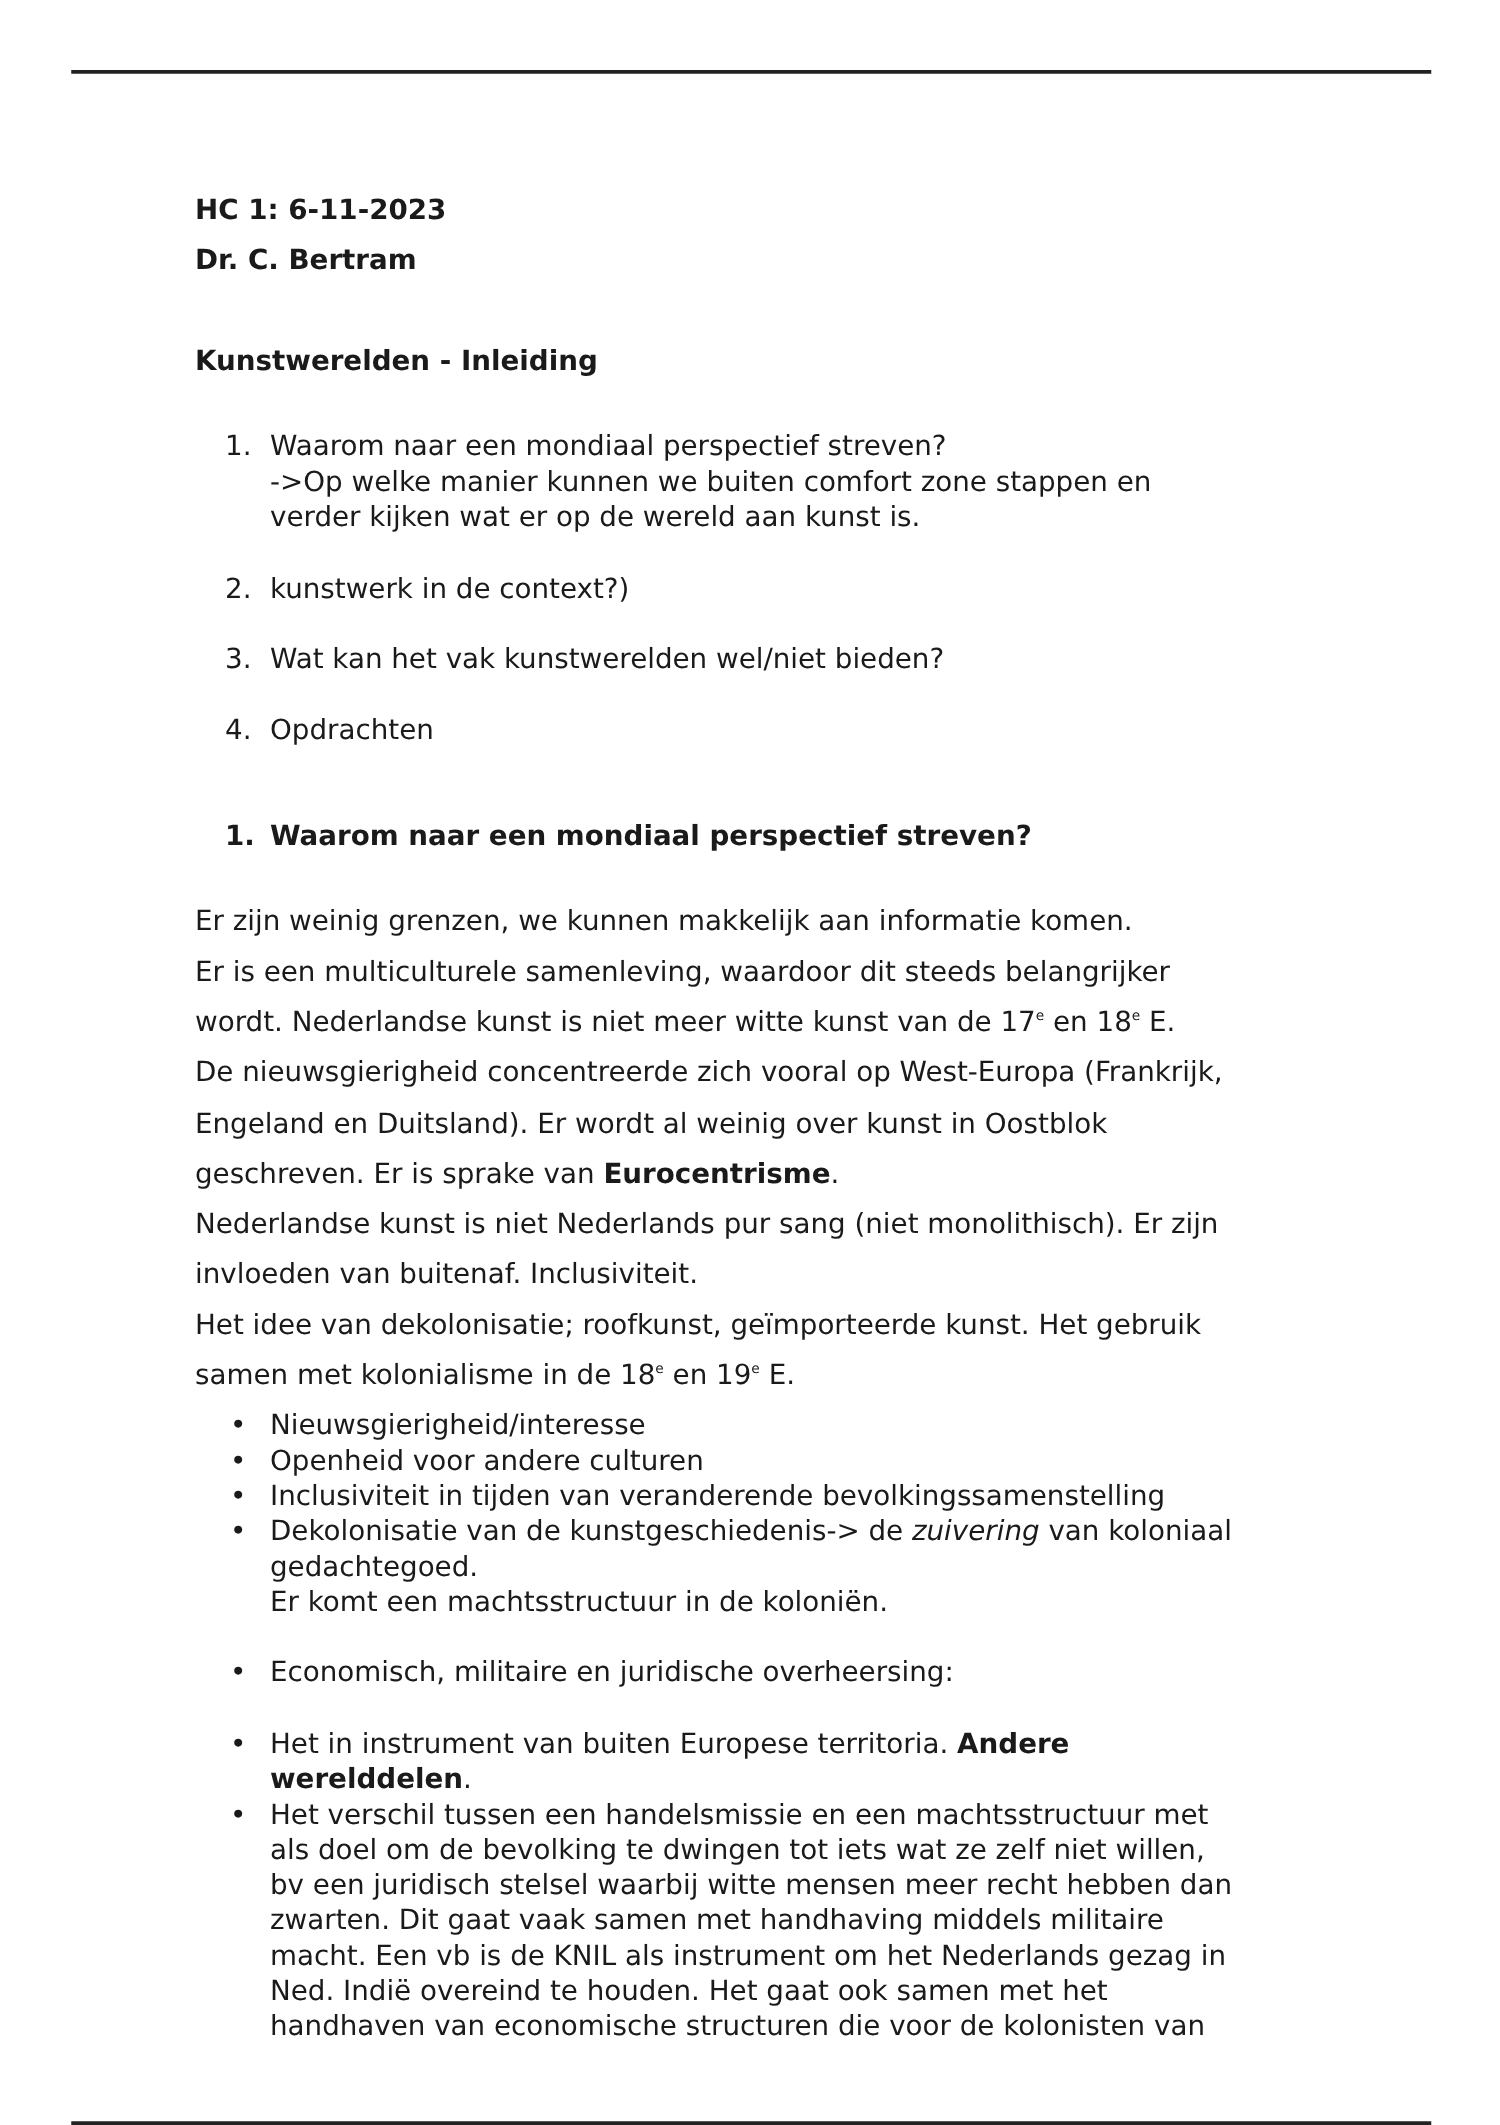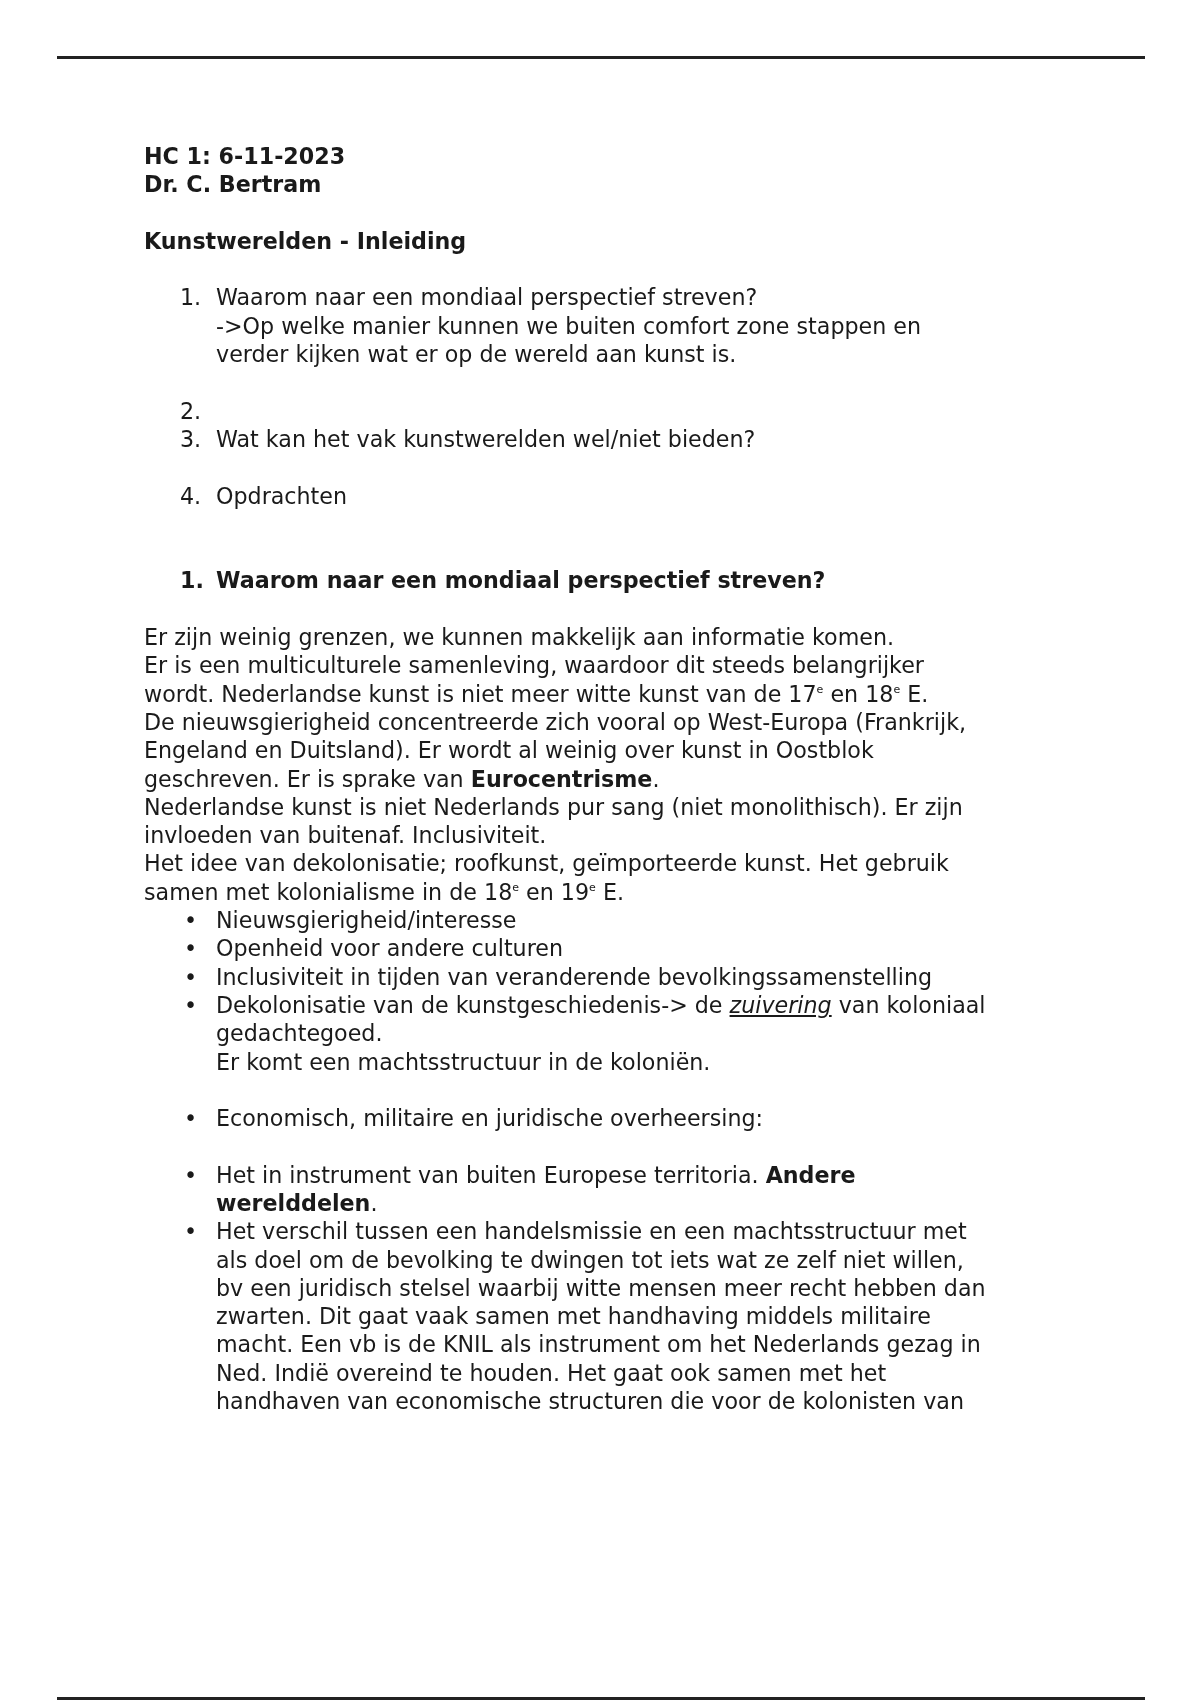--- a/index.html
+++ b/index.html
@@ -5,22 +5,22 @@
   html, body { margin: 0; padding: 0; background: #ffffff; }
   body { width: 1200px; height: 1700px; position: relative; overflow: hidden;
          font-family: "DejaVu Sans", sans-serif; color: #1a1a1a; }
   .rule { position: absolute; left: 57px; width: 1088px; height: 3px; background: #222; }
   .rule.top { top: 56px; }
   .rule.bottom { top: 1697px; }
   .page { position: absolute; left: 144px; top: 142px; width: 940px;
           font-size: 22.2px; line-height: 28.3px; }
   .bold { font-weight: bold; }
   .u { text-underline-offset: 3px; }
-  .i { font-style: italic; text-decoration: underline; }
-  p { margin: 0; }
+  .i { font-style: italic; }
+  p { margin: 12px; }
   .gap { height: 28.3px; }
   ol.toc { margin: 0; padding: 0; list-style: none; }
   ol.toc li { position: relative; padding-left: 72px; }
   ol.toc li .num { position: absolute; left: 36px; }
   .h2 { position: relative; padding-left: 72px; font-weight: bold; }
   .h2 .num { position: absolute; left: 36px; }
   ul.bul { margin: 0; padding: 0; list-style: none; }
   ul.bul li { position: relative; padding-left: 72px; }
   ul.bul li .dot { position: absolute; left: 40px; top: 0; }
   sup { font-size: 11px; vertical-align: 9px; line-height: 0; }
@@ -40,20 +40,21 @@
   <ol class="toc">
     <li>
       <span class="num">1.</span>
       <div>Waarom naar een mondiaal perspectief streven?</div>
       <div>-&gt;Op welke manier kunnen we buiten comfort zone stappen en</div>
       <div>verder kijken wat er op de wereld aan kunst is.</div>
     </li>
     <div class="gap"></div>
     <li>
       <span class="num">2.</span>
+      <div>kunstwerk in de context?)</div>
     </li>
     <div class="gap"></div>
     <li>
       <span class="num">3.</span>
       <div>Wat kan het vak kunstwerelden wel/niet bieden?</div>
     </li>
     <div class="gap"></div>
     <li>
       <span class="num">4.</span>
       <div>Opdrachten</div>

